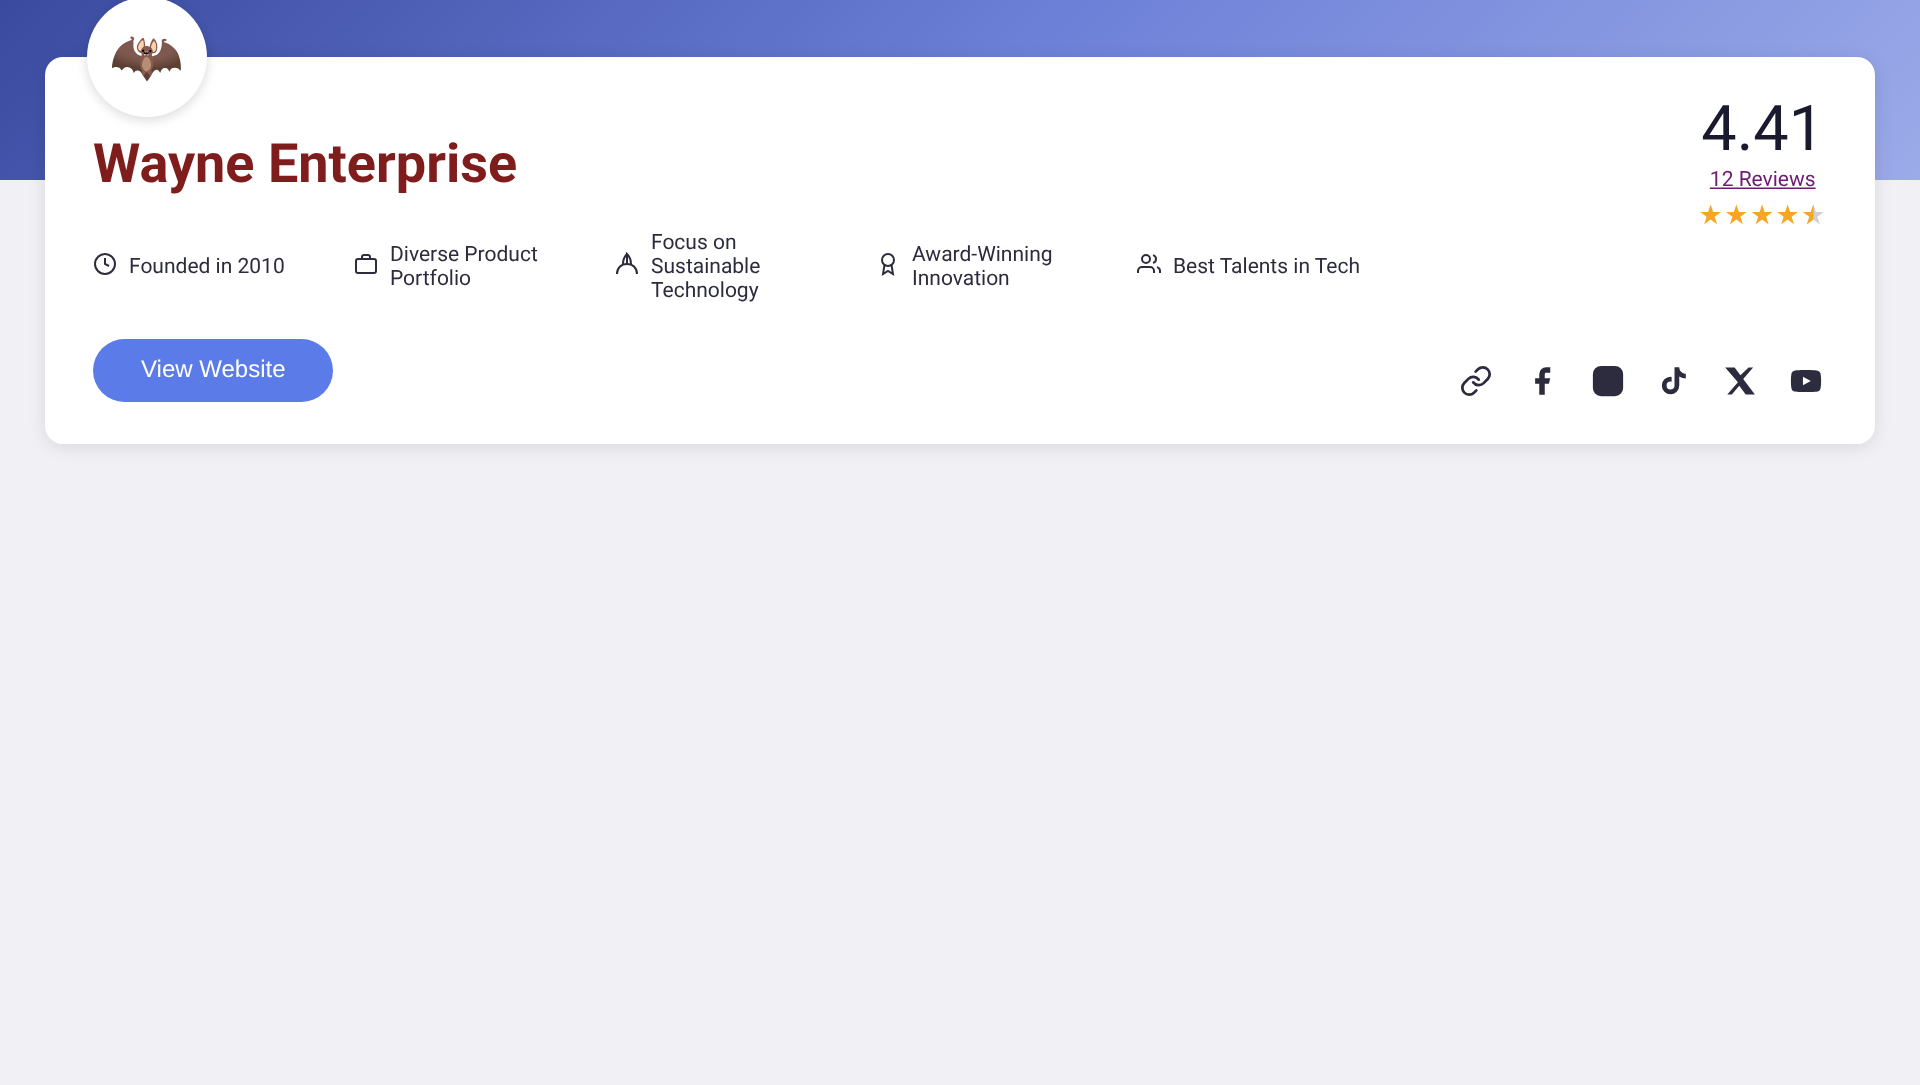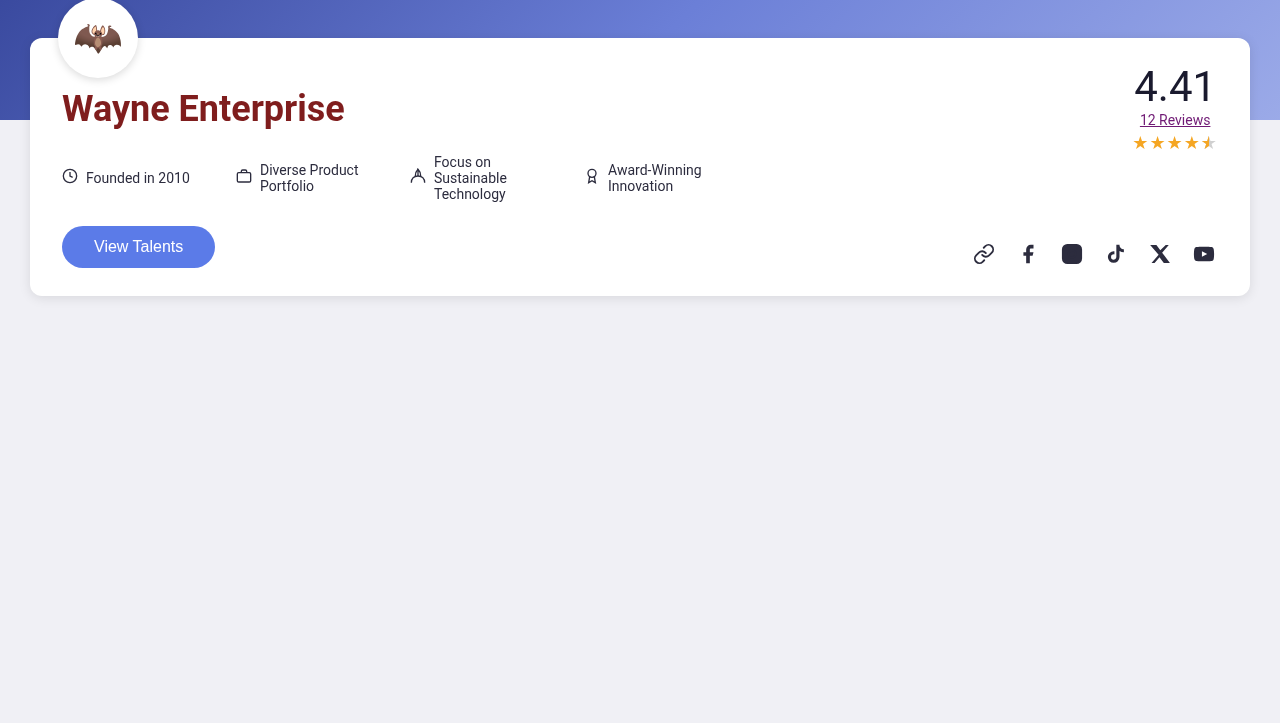--- a/index.html
+++ b/index.html
@@ -201,24 +201,35 @@
       </div>
       <div class="attribute-item">
         <span class="attr-icon">
           <svg width="16" height="16" viewBox="0 0 24 24" fill="none" stroke="currentColor" stroke-width="2">
             <circle cx="12" cy="8" r="6"></circle>
               <path d="M15.477 12.89L17 22l-5-3-5 3 1.523-9.11"></path>
           </svg>
         </span>
         <span>Award-Winning Innovation</span>
       </div>
+      <div class="attribute-item">
+        <span class="attr-icon">
+          <svg width="16" height="16" viewBox="0 0 24 24" fill="none" stroke="currentColor" stroke-width="2">
+            <path d="M17 21v-2a4 4 0 0 0-4-4H5a4 4 0 0 0-4 4v2"></path>
+              <circle cx="9" cy="7" r="4"></circle>
+              <path d="M23 21v-2a4 4 0 0 0-3-3.87"></path>
+              <path d="M16 3.13a4 4 0 0 1 0 7.75"></path>
+          </svg>
+        </span>
+        <span>Best Talents in Tech</span>
+      </div>
     </div>
 
     <div class="bottom-row">
-      <button class="view-website-btn">View Talents</button>
+      <button class="view-website-btn">View Website</button>
     </div>
 
     <div class="rating-section">
       <span class="rating-number">4.41</span>
       <a class="reviews-link">12 Reviews</a>
       <div class="stars">★★★★<span style="color:#d0d0d0; position:relative;">★<span style="position:absolute;left:0;overflow:hidden;width:50%;color:#f5a623;">★</span></span></div>
     </div>
 
     <div class="social-icons">
       <span class="social-icon">

